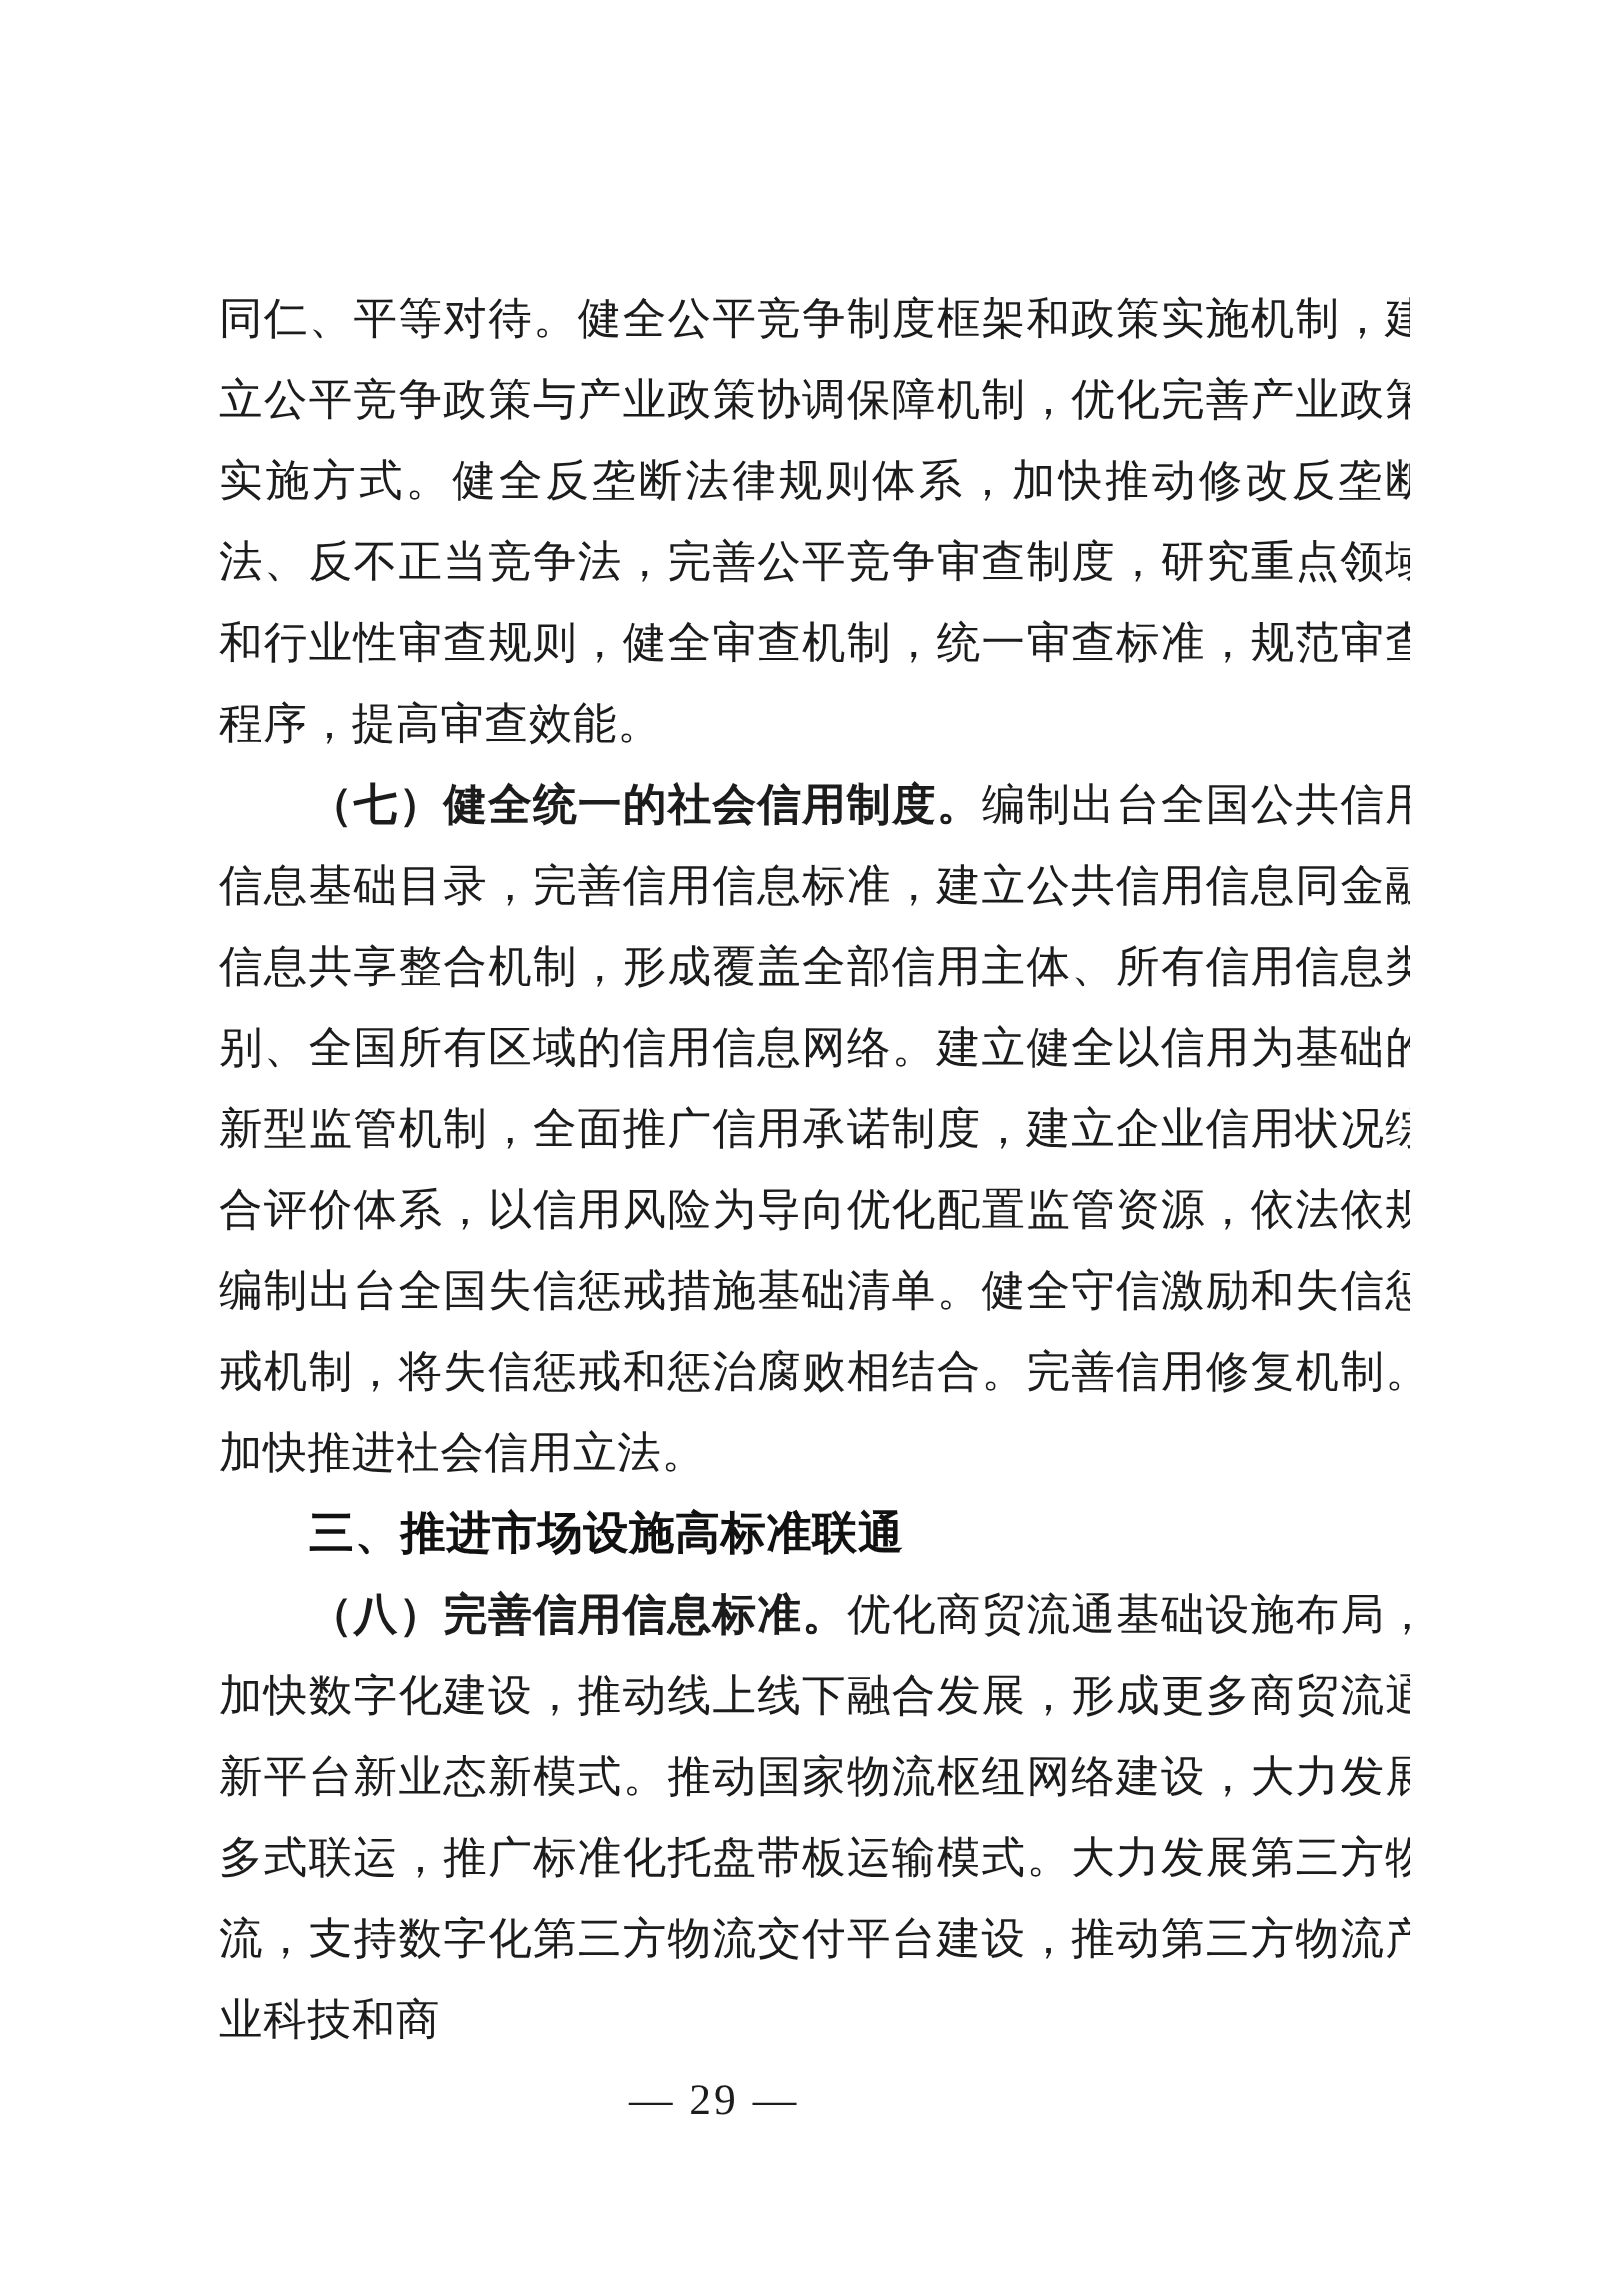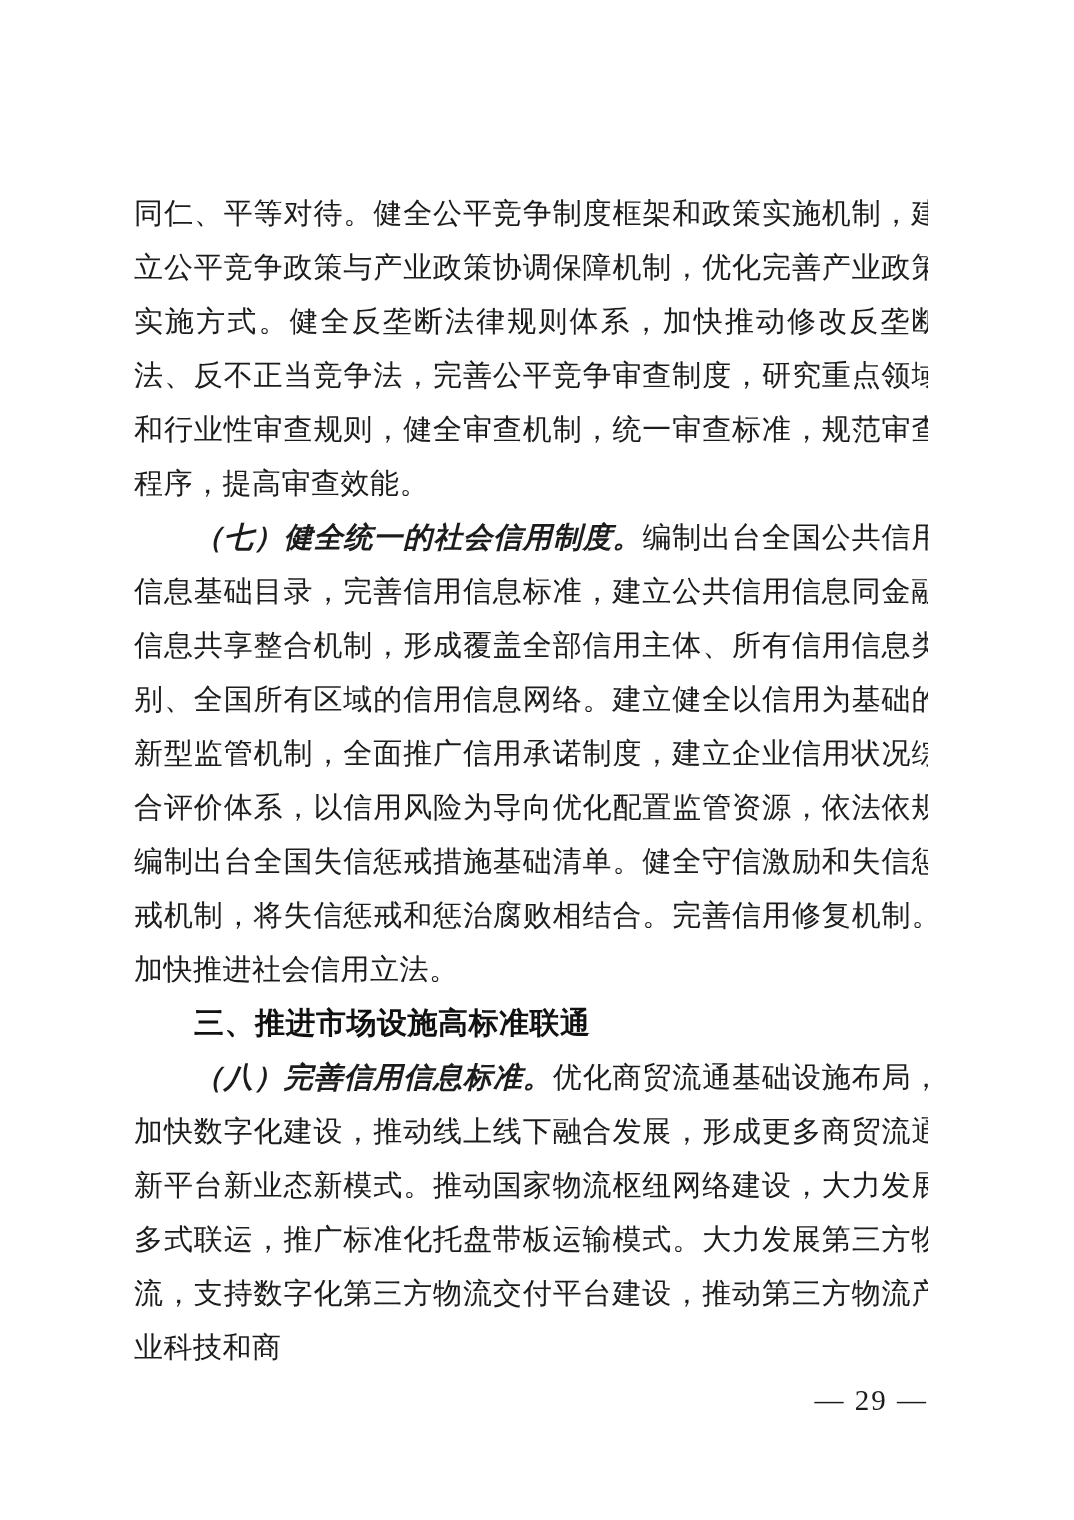--- a/index.html
+++ b/index.html
@@ -8,58 +8,58 @@
     background: #ffffff;
   }
   .page {
     position: relative;
     width: 928px;
     height: 1520px;
     background: #ffffff;
     overflow: hidden;
     font-family: "Liberation Serif", "DejaVu Serif", serif;
     color: #1c1c1c;
+    margin-left: 12px;
   }
   .content {
     position: absolute;
     left: 134px;
     top: 186px;
     width: 807px;
   }
   .body-para {
     margin: 0;
     font-size: 29px;
     line-height: 54px;
     text-align: justify;
     text-justify: inter-ideograph;
     letter-spacing: 0.5px;
   }
   .body-para.indent {
     text-indent: 60px;
   }
   .lead-bold {
     font-weight: 700;
-    font-style: italic;
   }
   .section-heading {
     margin: 0;
     font-family: Liberation Serif, serif;
     font-weight: 700;
     font-size: 30px;
     line-height: 54px;
     text-indent: 60px;
     color: #111111;
     letter-spacing: 0.5px;
   }
   .page-number {
     position: absolute;
     top: 1378px;
     left: 0;
     width: 100%;
-    text-align: right;
+    text-align: center;
     font-size: 29px;
     line-height: 44px;
     color: #1c1c1c;
     letter-spacing: 2px;
   }
 </style>
 </head>
 <body>
 
 <div class="page">

